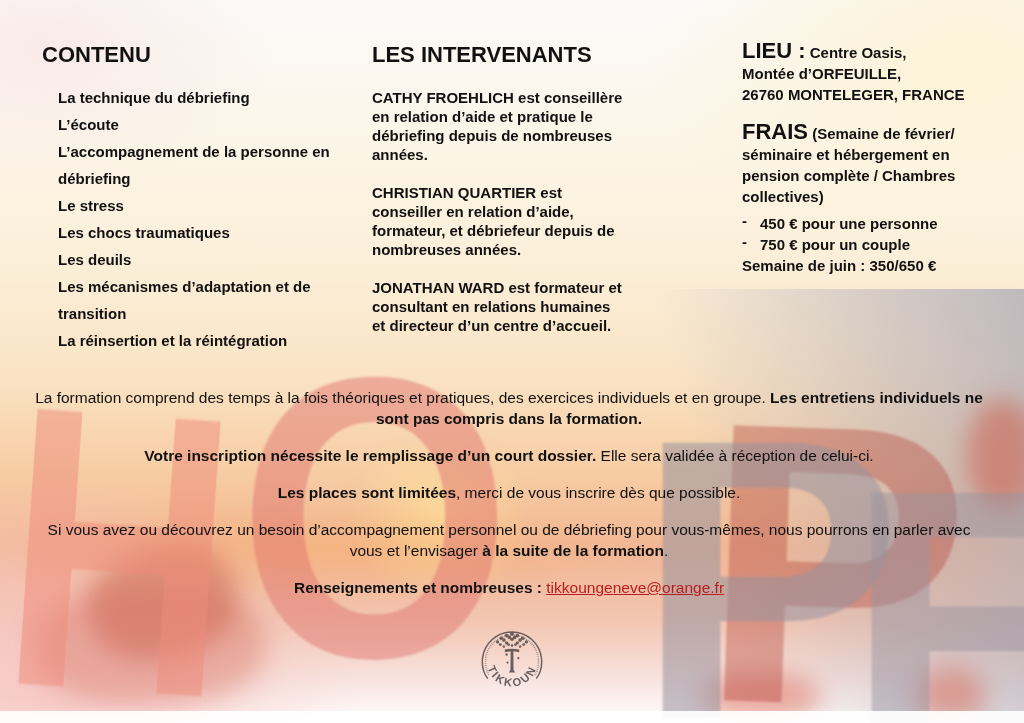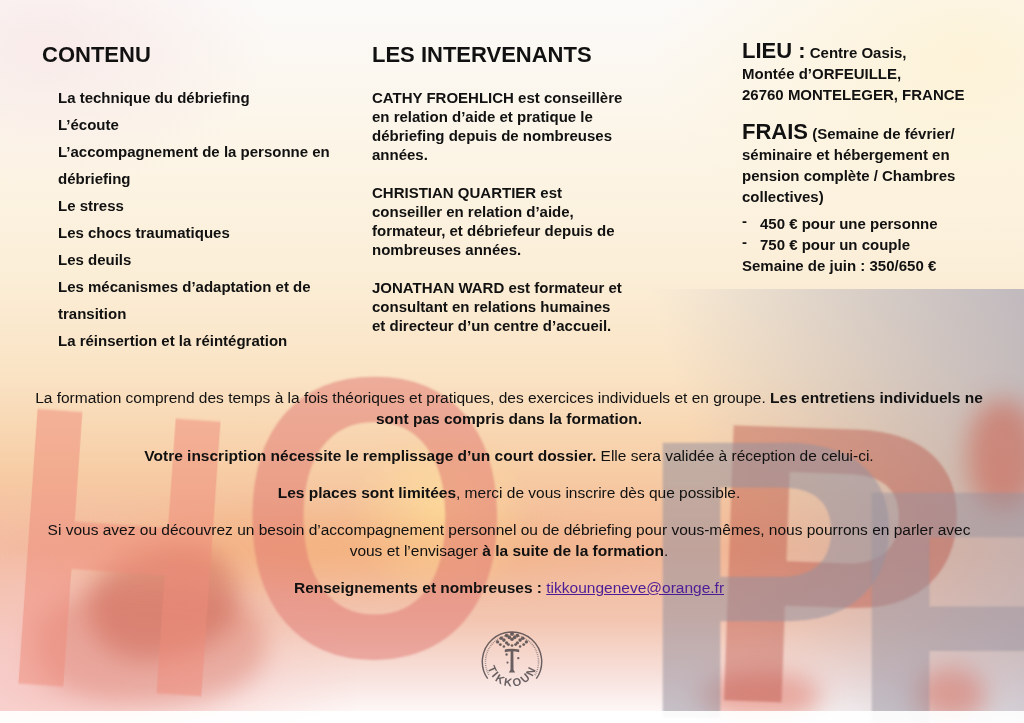--- a/index.html
+++ b/index.html
@@ -54,21 +54,21 @@
   .info-sec{margin:0 0 16px;}
   .dash-list{list-style:none;margin:6px 0 0;padding:0;}
   .dash-list li{position:relative;padding-left:18px;margin:0;}
   .dash-list li::before{content:"-";position:absolute;left:0;top:-3px;font-weight:bold;}
   a.link{color:#111;text-decoration:underline;word-break:break-word;}
 
   .paragraphs{position:absolute;left:30px;right:36px;top:387px;text-align:center;font-size:15.5px;line-height:21px;}
   .paragraphs p{margin:0 0 16px;}
   .b{font-weight:bold;}
   .u{text-decoration:underline;}
-  .paragraphs a{color:#4c1d95;text-decoration:underline;}
+  .paragraphs a{color:#b91c1c;text-decoration:underline;}
 
   
   .logo{position:absolute;left:467px;top:620px;width:90px;height:96px;z-index:2;opacity:.8;}
 </style>
 </head>
 <body>
 
 <div class="page">
 
   <div class="bg bg-base"></div>

